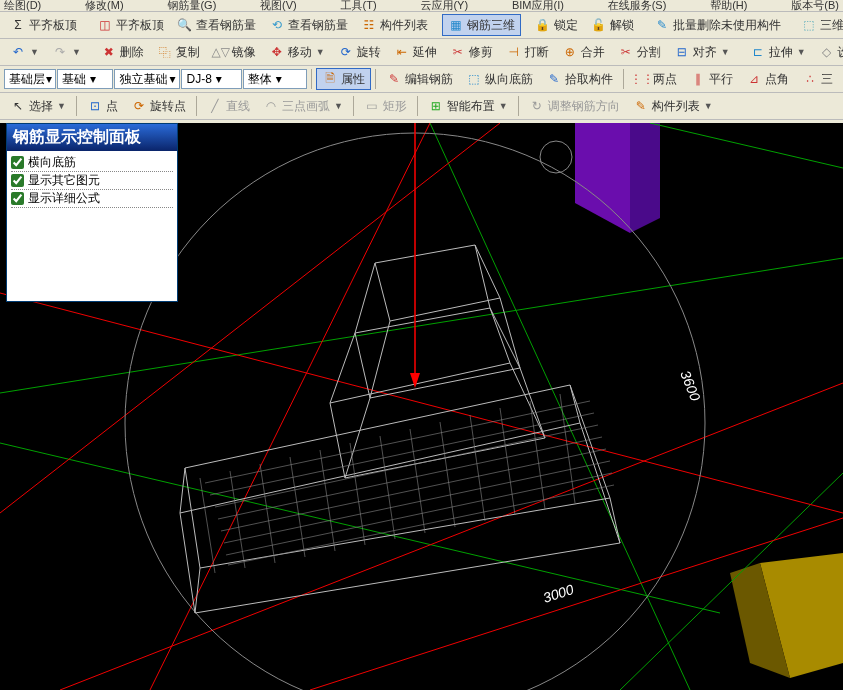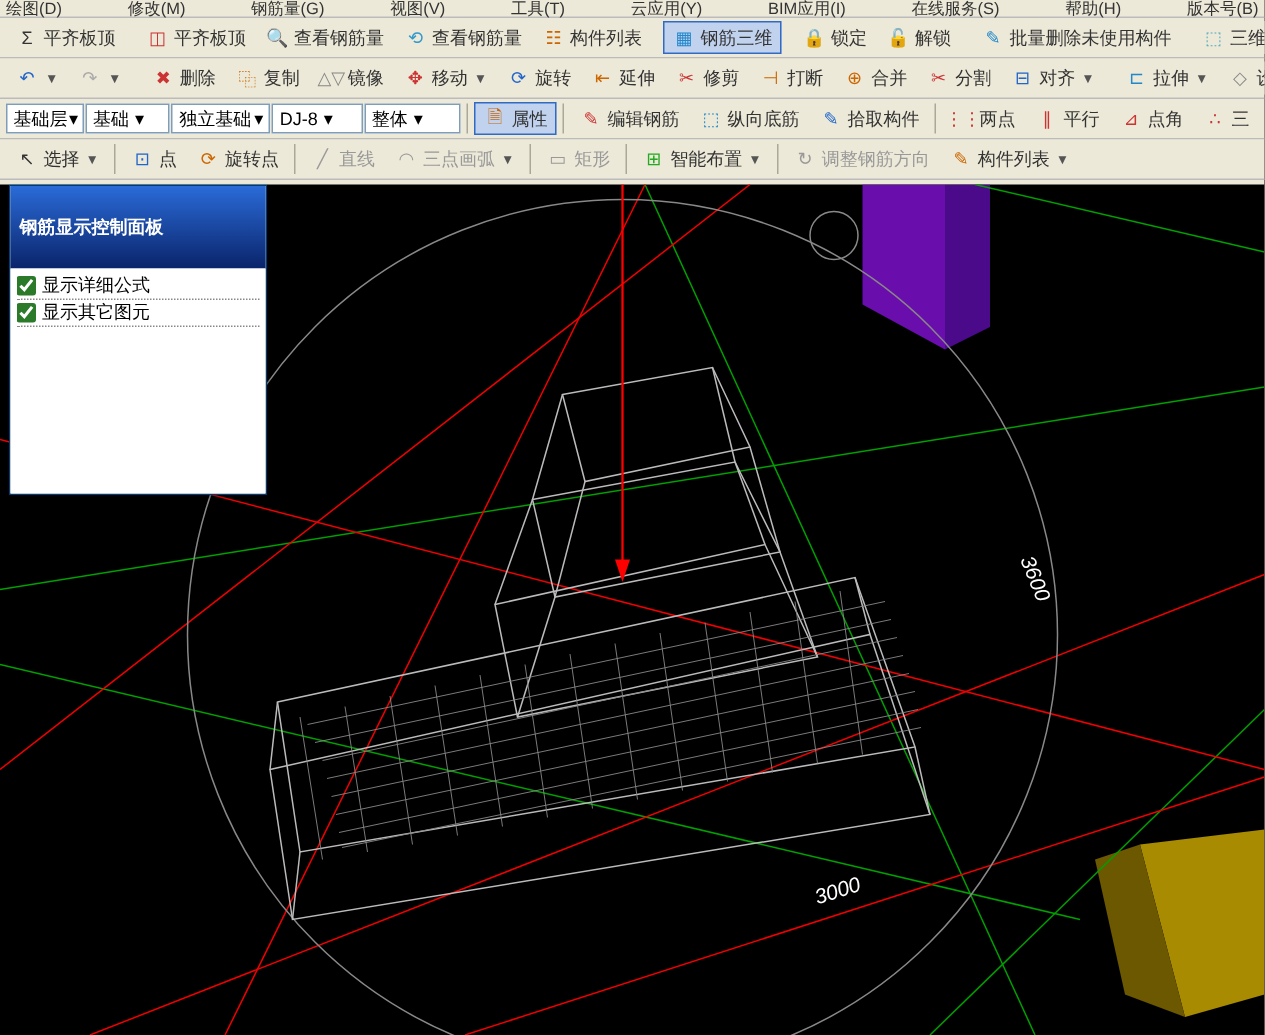--- a/index.html
+++ b/index.html
@@ -82,22 +82,22 @@
     position: absolute;
     left: 6px; top: 123px;
     width: 172px;
     background: #fff;
     border: 1px solid #003c74;
     box-shadow: 1px 1px 2px rgba(0,0,0,.3);
   }
   .panel-title {
     background: linear-gradient(#2a6bd8, #0a246a);
     color: #fff;
-    font-size: 12px;
-    padding: 19px 6px;
+    font-size: 16px;
+    padding: 3px 6px;
     font-weight: bold;
   }
   .panel-body {
     padding: 3px 4px;
     background: #fff;
     height: 150px;
   }
   .chk {
     display: flex;
     align-items: center;
@@ -449,20 +449,24 @@
   <text class="dim-label" x="680" y="250" transform="rotate(68 680 250)">3600</text>
   <text class="dim-label" x="545" y="480" transform="rotate(-18 545 480)">3000</text>
 </svg>
 </div>
 
 <div class="panel">
   <div class="panel-title">钢筋显示控制面板</div>
   <div class="panel-body">
     <label class="chk">
       <input type="checkbox" checked="" style="">
-      <span>显示详细公式</span>
+      <span>横向底筋</span>
     </label>
     <label class="chk">
       <input type="checkbox" checked="" style="">
       <span>显示其它图元</span>
     </label>
+    <label class="chk">
+      <input type="checkbox" checked="" style="">
+      <span>显示详细公式</span>
+    </label>
   </div>
 </div>
 
 </body></html>

